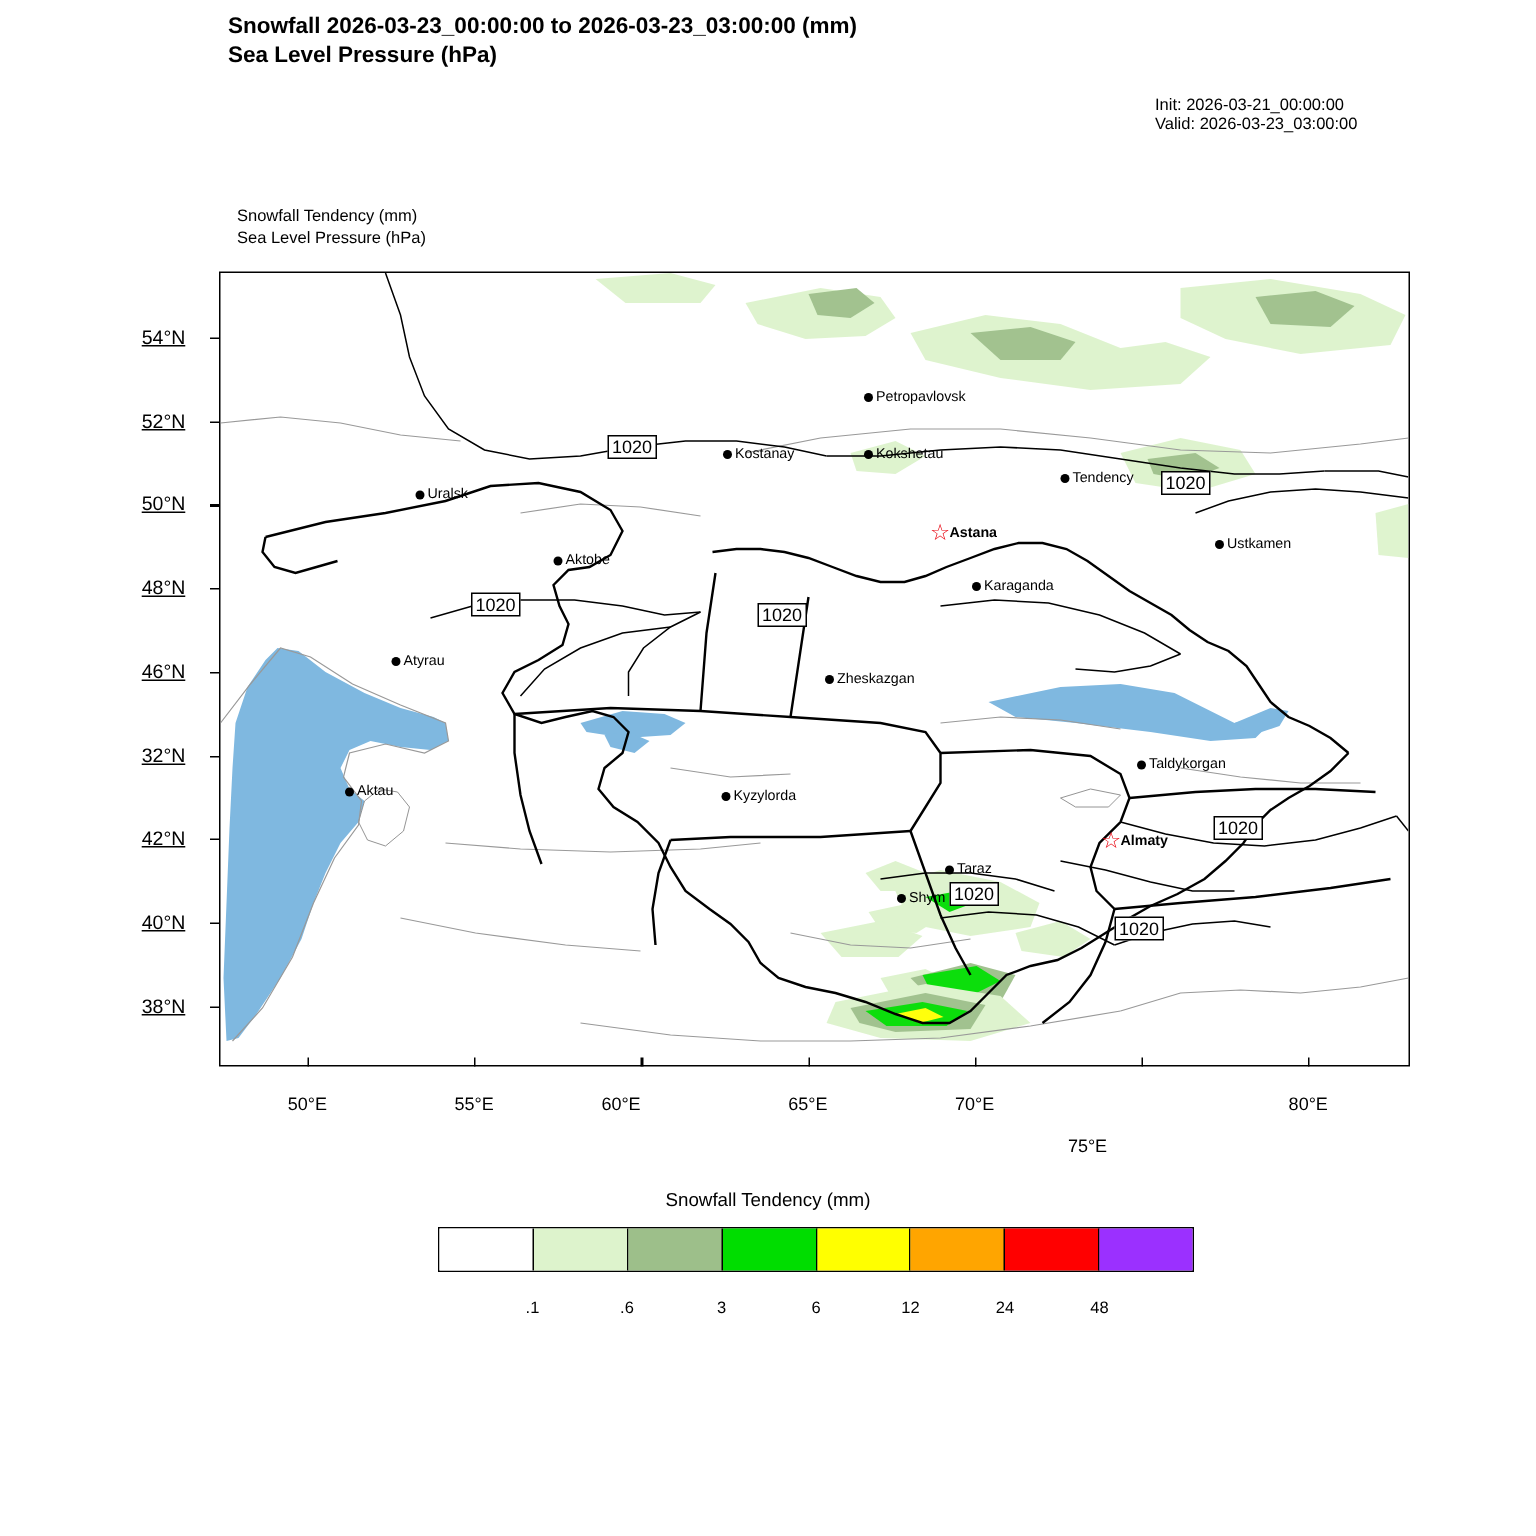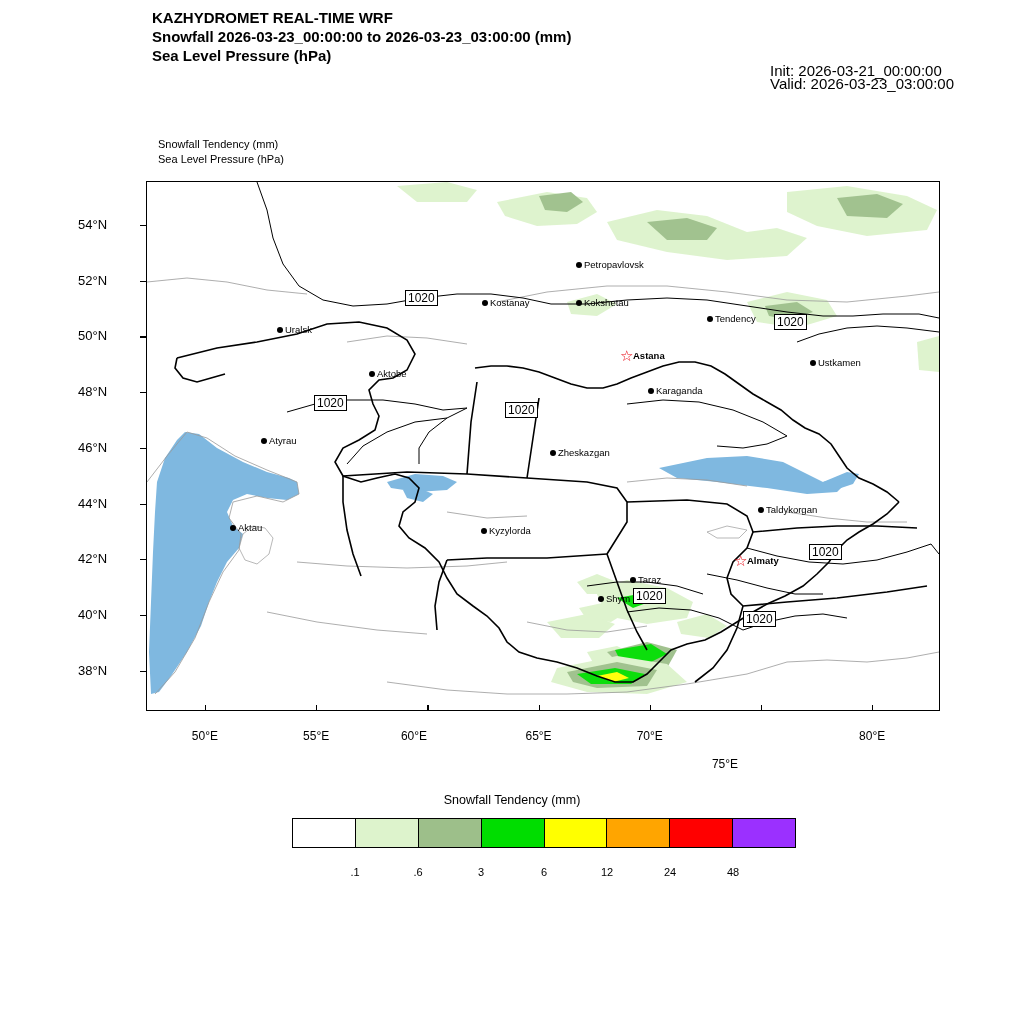--- a/index.html
+++ b/index.html
@@ -30,21 +30,21 @@
   }
   .title-line {
     font-size: 15px;
     font-weight: bold;
     white-space: nowrap;
   }
   .init-block {
     position: absolute;
     left: 770px;
     top: 64px;
-    font-size: 15px;
+    font-size: 11px;
     line-height: 13px;
     white-space: nowrap;
   }
 
   
   .subcap {
     position: absolute;
     left: 158px;
     top: 137px;
     font-size: 11px;
@@ -64,23 +64,24 @@
     background: #ffffff;
     overflow: hidden;
   }
   #map-svg { position: absolute; left: 0; top: 0; }
 
   
   .ytick {
     position: absolute;
     right: 0;
     width: 62px;
-    text-align: left;
+    text-align: center;
     font-size: 13px;
     white-space: nowrap;
+    text-decoration: underline;
   }
   .ytick-wrap {
     position: absolute;
     left: 78px;
     top: 181px;
     width: 62px;
     height: 530px;
   }
   .ytick-mark {
     position: absolute;
@@ -191,21 +192,20 @@
     text-align: center;
     font-size: 11px;
   }
 </style>
 </head>
 <body>
 
 <div id="root">
 
   <div class="title-block">
-    <div class="title-line">KAZHYDROMET REAL-TIME WRF</div>
     <div class="title-line">Snowfall 2026-03-23_00:00:00 to 2026-03-23_03:00:00 (mm)</div>
     <div class="title-line">Sea Level Pressure  (hPa)</div>
   </div>
 
   <div class="init-block">
     <div>Init: 2026-03-21_00:00:00</div>
     <div>Valid: 2026-03-23_03:00:00</div>
   </div>
 
   <div class="subcap">
@@ -405,21 +405,21 @@
         <div class="plabel" style="left: 596px; top: 429px;">1020</div>
       </div>
   </div>
 
   <div class="ytick-wrap" id="ytick-wrap">
       <div class="ytick" style="top: 36.0042px;">54°N</div>
       <div class="ytick" style="top: 91.7057px;">52°N</div>
       <div class="ytick" style="top: 147.407px;">50°N</div>
       <div class="ytick" style="top: 203.109px;">48°N</div>
       <div class="ytick" style="top: 258.81px;">46°N</div>
-      <div class="ytick" style="top: 314.512px;">44°N</div>
+      <div class="ytick" style="top: 314.512px;">32°N</div>
       <div class="ytick" style="top: 370.213px;">42°N</div>
       <div class="ytick" style="top: 425.915px;">40°N</div>
       <div class="ytick" style="top: 481.616px;">38°N</div>
     </div>
   <div class="xtick-wrap" id="xtick-wrap">
       <div class="xtick" style="left: 58.9384px;">50°E</div>
       <div class="xtick-mark" style="left: 58.9384px;"></div>
       <div class="xtick" style="left: 170.143px;">55°E</div>
       <div class="xtick-mark" style="left: 170.143px;"></div>
       <div class="xtick" style="left: 268px;">60°E</div>

